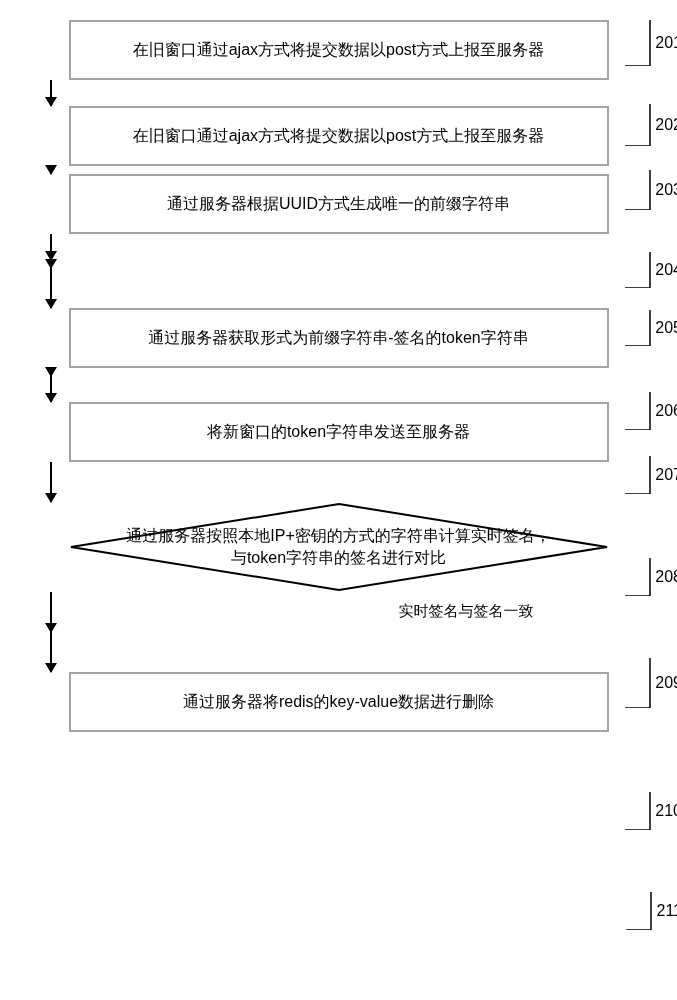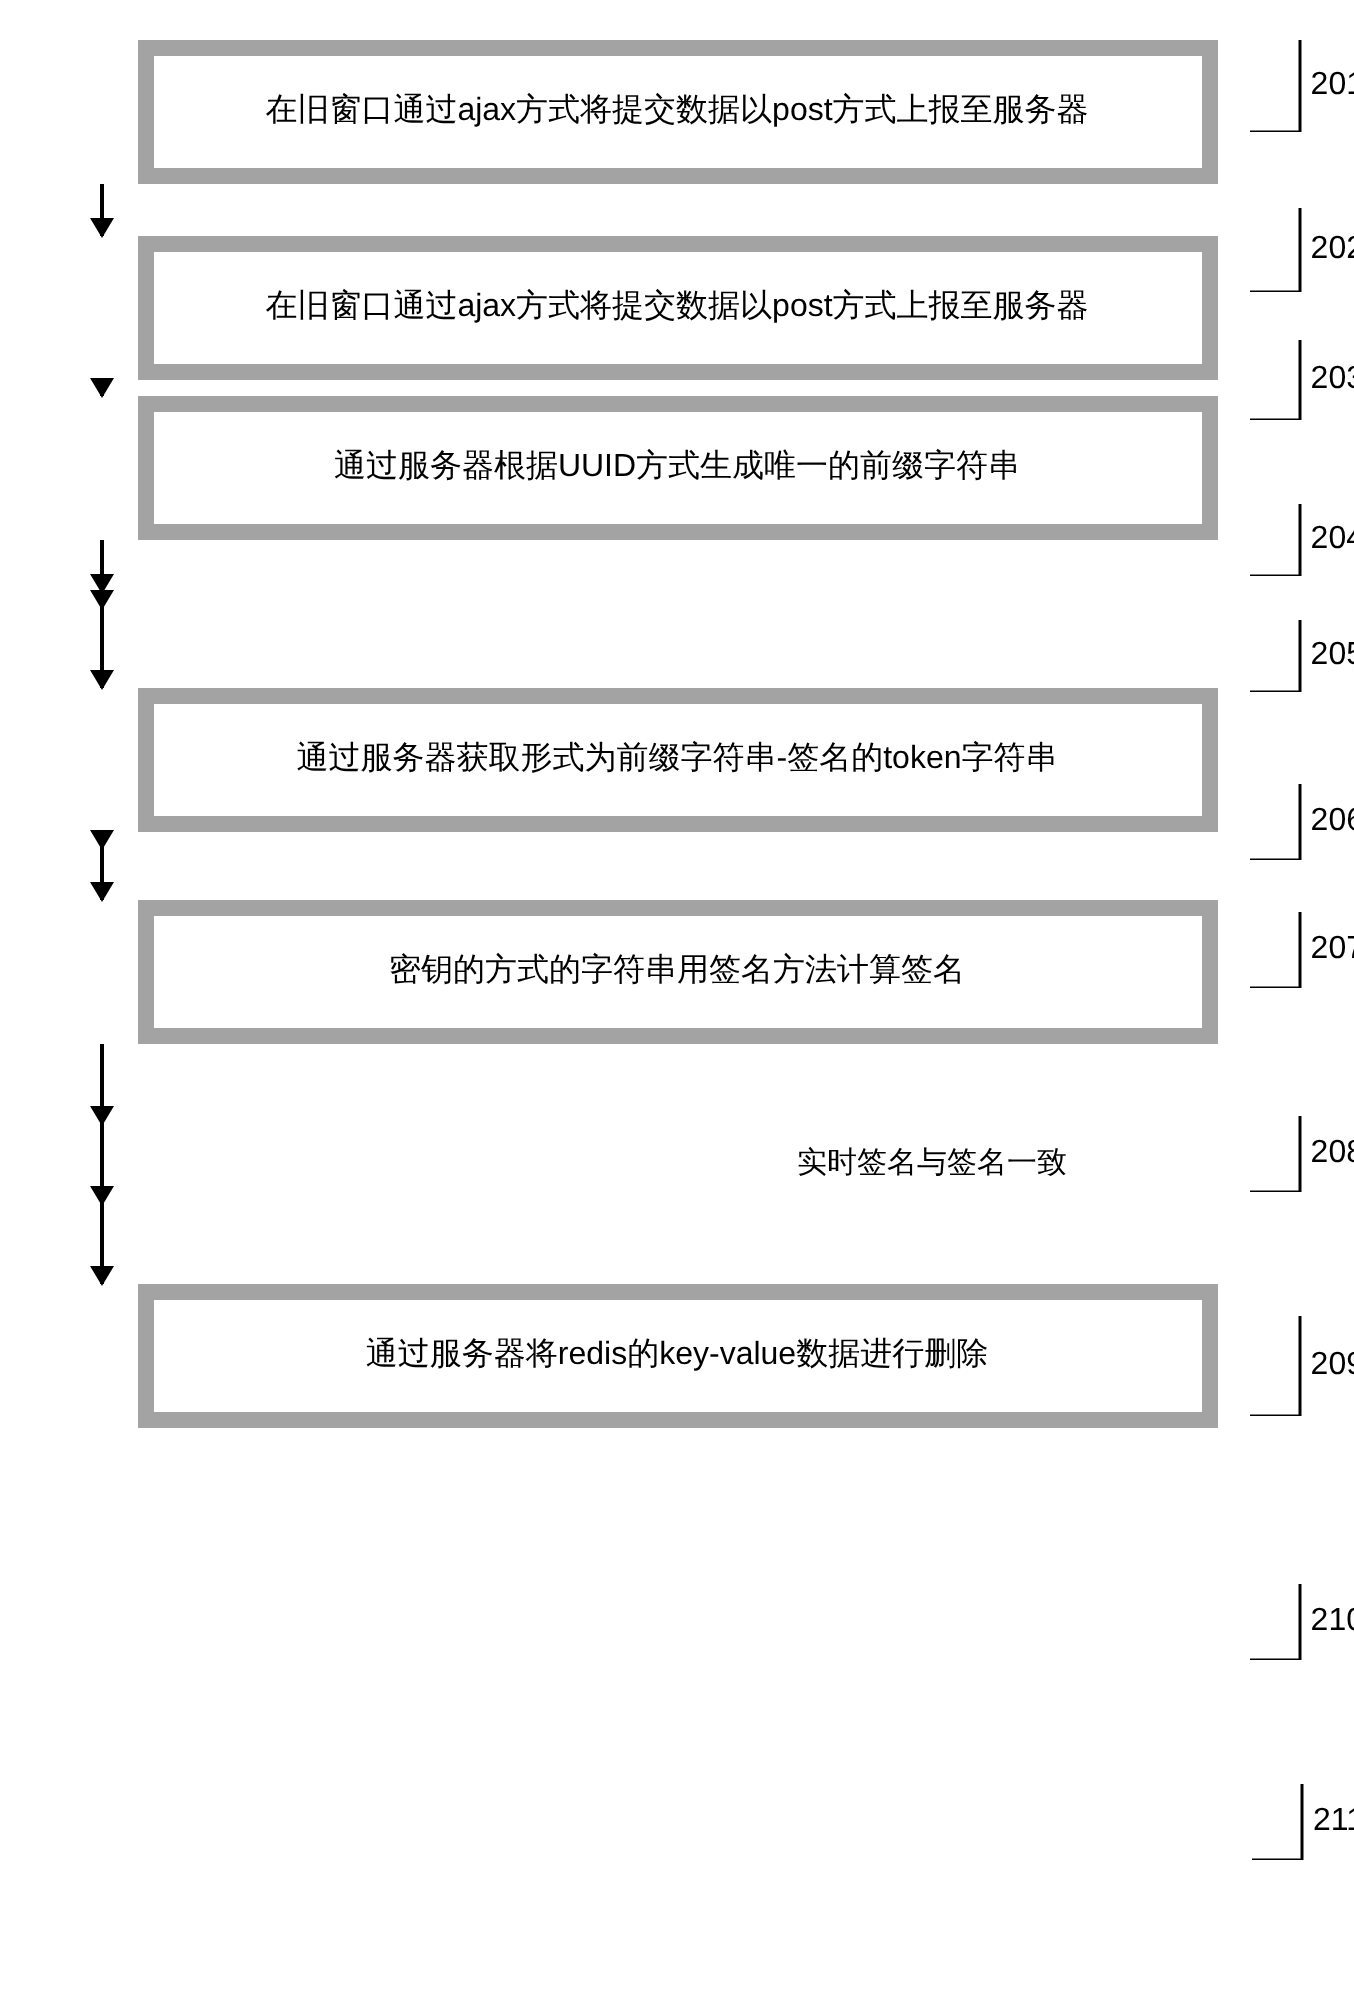--- a/index.html
+++ b/index.html
@@ -14,21 +14,21 @@
       height: 1000px;
       position: relative;
     }
     .flowchart {
       position: relative;
       width: 100%;
       height: 100%;
       padding: 20px 50px 20px 50px;
     }
     .step-box {
-      border: 8px solid #a3a3a3;
+      border: 2px solid #a3a3a3;
       background: #fff;
       padding: 10px 18px;
       text-align: center;
       font-size: 16px;
       line-height: 1.5;
       position: relative;
       margin: 0 auto;
       width: 540px;
     }
     .step-box.tall {
@@ -185,32 +185,38 @@
       <div class="arrow-down"></div>
     </div>
 
   <div class="bracket-label" style="top:558px;">
     <svg class="bracket-svg" height="38" viewBox="0 0 30 38">
         <path d="M0 38 L25 38 L25 0" stroke="#000" stroke-width="1.5" fill="none"></path>
       </svg>
     <span>208</span>
   </div>
   <div class="step-box tall">
-    <span>密钥的方式的字符串用签名方法计算签名</span>
+    <span>将新窗口的token字符串发送至服务器</span>
   </div>
   <div class="arrow-container tall">
       <div class="arrow-down"></div>
     </div>
 
   <div class="bracket-label" style="top:658px;">
     <svg class="bracket-svg" height="50" viewBox="0 0 30 50">
         <path d="M0 50 L25 50 L25 0" stroke="#000" stroke-width="1.5" fill="none"></path>
       </svg>
     <span>209</span>
   </div>
+  <div class="diamond-wrap">
+    <svg class="diamond-svg" viewBox="0 0 540 90" preserveAspectRatio="none">
+      <polygon points="270,2 538,45 270,88 2,45" fill="#fff" stroke="#000" stroke-width="2"></polygon>
+    </svg>
+    <div class="diamond-text">通过服务器按照本地IP+密钥的方式的字符串计算实时签名，与token字符串的签名进行对比</div>
+  </div>
   <div class="arrow-container tall">
     <div class="arrow-down"></div>
     <span class="edge-label" style="top:10px;">实时签名与签名一致</span>
   </div>
 
   <div class="bracket-label" style="top:792px;">
     <svg class="bracket-svg" height="38" viewBox="0 0 30 38">
         <path d="M0 38 L25 38 L25 0" stroke="#000" stroke-width="1.5" fill="none"></path>
       </svg>
     <span>210</span>

